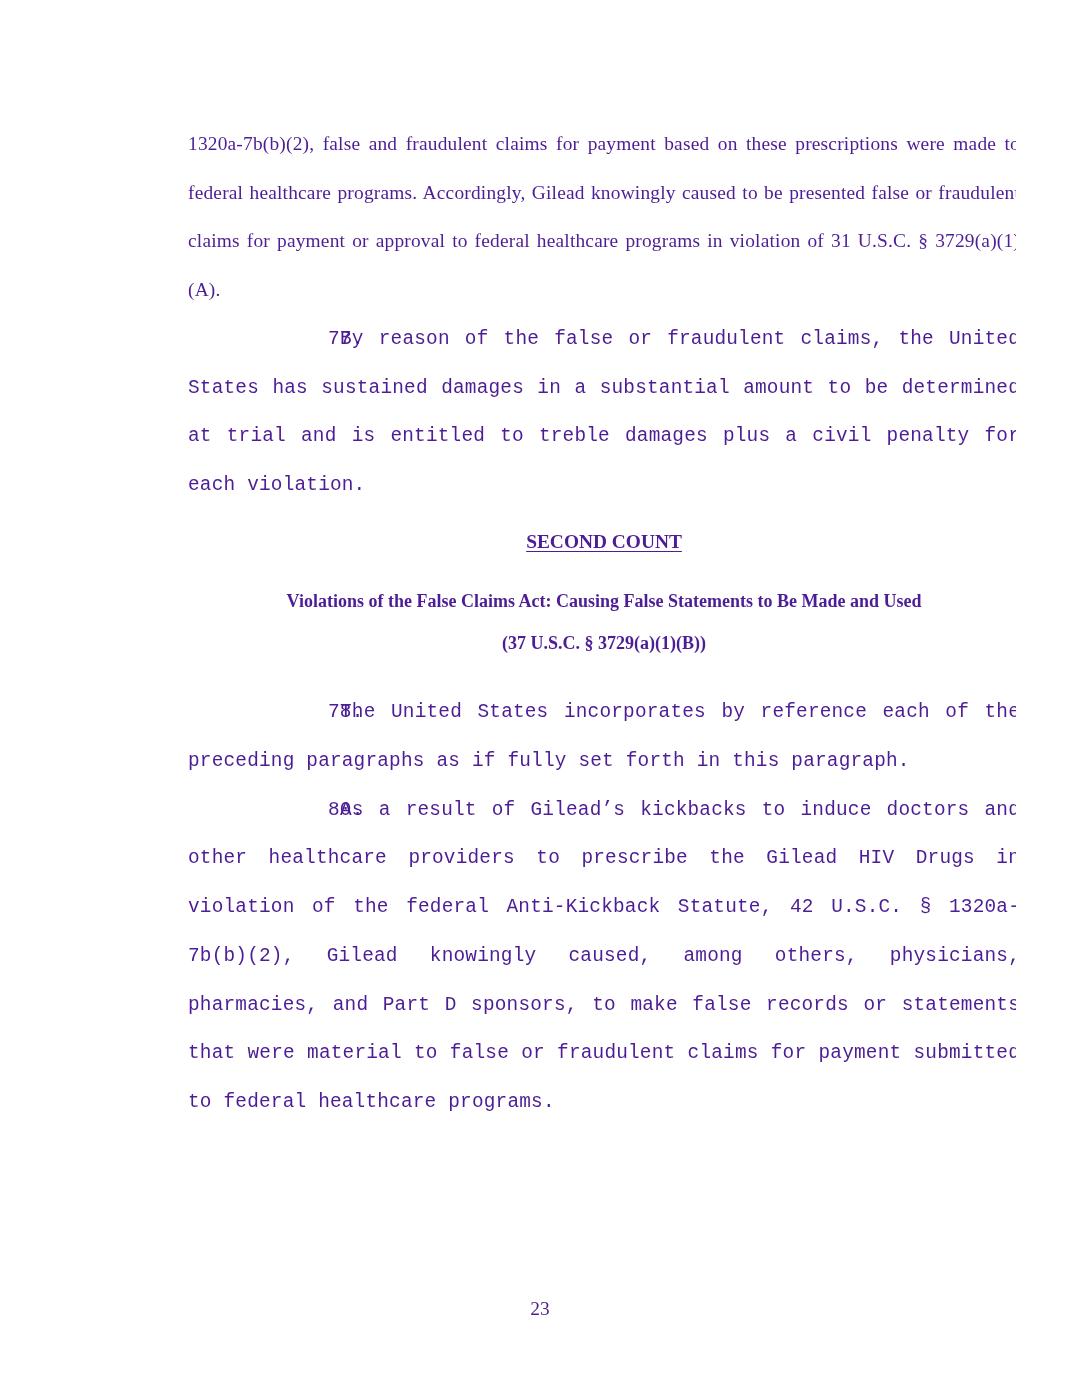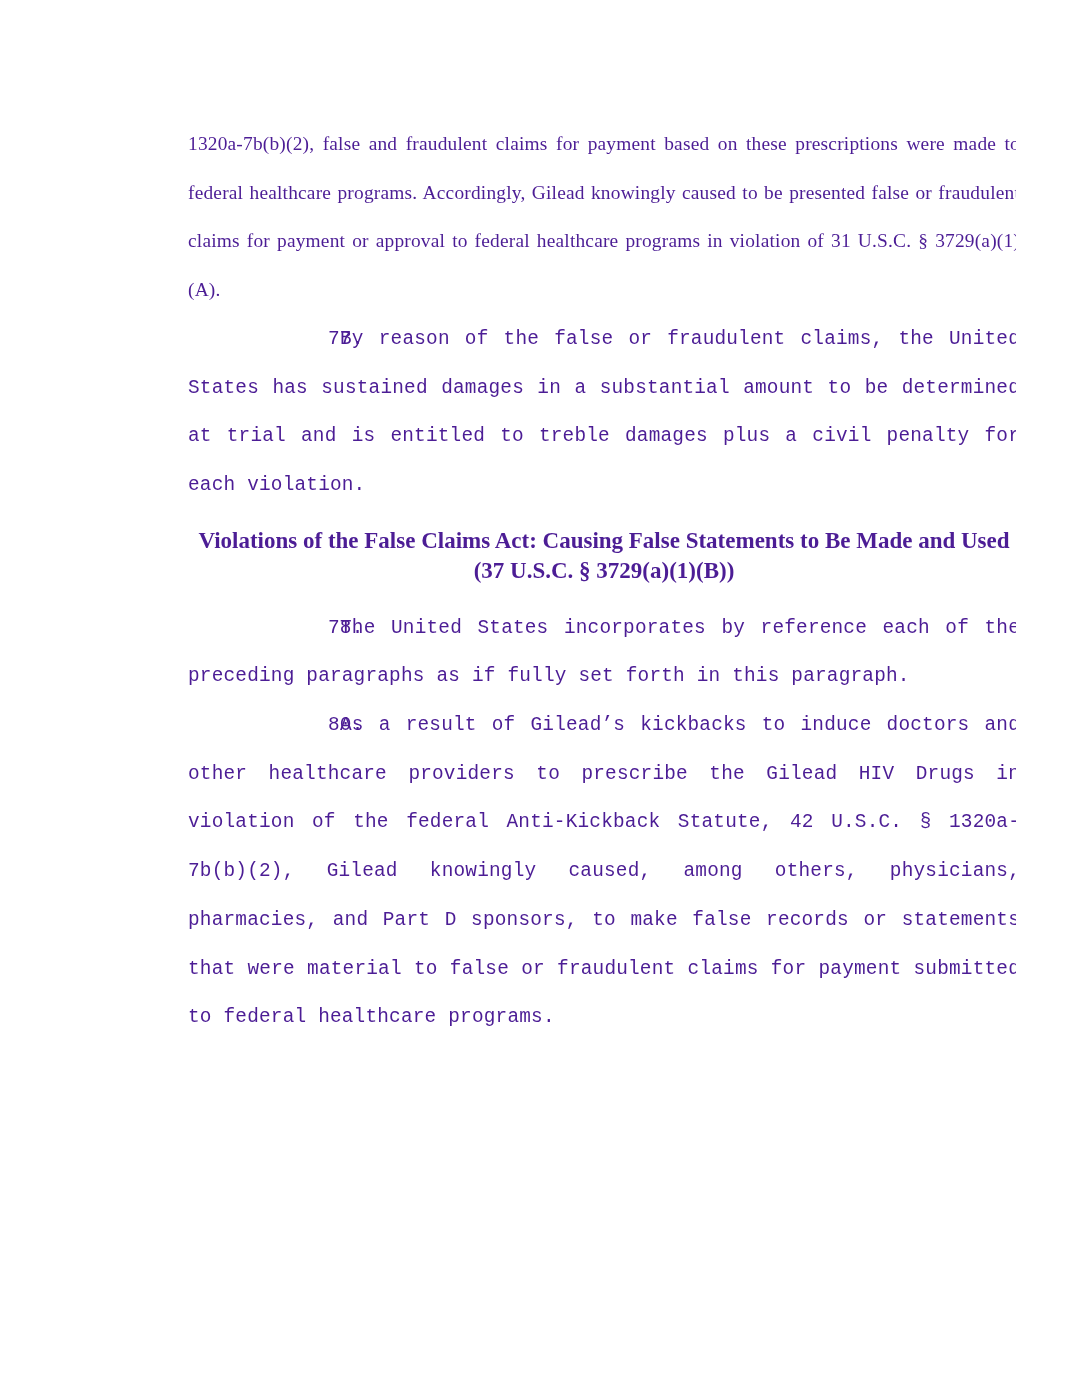--- a/index.html
+++ b/index.html
@@ -51,23 +51,23 @@
     font-weight: bold;
     font-size: 19.4px;
     line-height: 48.7px;
     margin: 0;
     text-decoration: underline;
     text-underline-offset: 3px;
   }
   .count-title {
     text-align: center;
     font-weight: bold;
-    font-size: 23px;
+    font-size: 18px;
     line-height: 30px;
-    margin: 0;
+    margin: 12px;
     padding: 0 6px;
   }
   .spacer-sm { height: 18px; }
   .spacer-xs { height: 8px; }
   .page-number {
     position: absolute;
     left: 0;
     right: 0;
     top: 1298px;
     text-align: center;
@@ -80,29 +80,31 @@
 
 <div class="page">
   <div class="content">
 
     <p class="body-par">1320a-7b(b)(2), false and fraudulent claims for payment based on these prescriptions were made to federal healthcare programs.  Accordingly, Gilead knowingly caused to be presented false or fraudulent claims for payment or approval to federal healthcare programs in violation of 31 U.S.C. § 3729(a)(1)(A).</p>
 
     <p class="body-par numbered indent-first"><span class="num">77.</span><span>By reason of the false or fraudulent claims, the United States has sustained damages in a substantial amount to be determined at trial and is entitled to treble damages plus a civil penalty for each violation.</span></p>
 
     <div class="spacer-xs"></div>
 
+    <p class="center-head">SECOND COUNT</p>
 
     <div class="spacer-xs"></div>
 
     <p class="count-title">Violations of the False Claims Act: Causing False Statements to Be Made and Used</p>
     <p class="count-title">(37 U.S.C. § 3729(a)(1)(B))</p>
 
     <div class="spacer-sm"></div>
 
     <p class="body-par numbered indent-first"><span class="num">78.</span><span>The United States incorporates by reference each of the preceding paragraphs as if fully set forth in this paragraph.</span></p>
 
 
     <p class="body-par numbered indent-first"><span class="num">80.</span><span>As a result of Gilead’s kickbacks to induce doctors and other healthcare providers to prescribe the Gilead HIV Drugs in violation of the federal Anti-Kickback Statute, 42 U.S.C. § 1320a-7b(b)(2), Gilead knowingly caused, among others, physicians, pharmacies, and Part D sponsors, to make false records or statements that were material to false or fraudulent claims for payment submitted to federal healthcare programs.</span></p>
 
 
   </div>
 
+  <div class="page-number">23</div>
 </div>
 
 </body></html>

